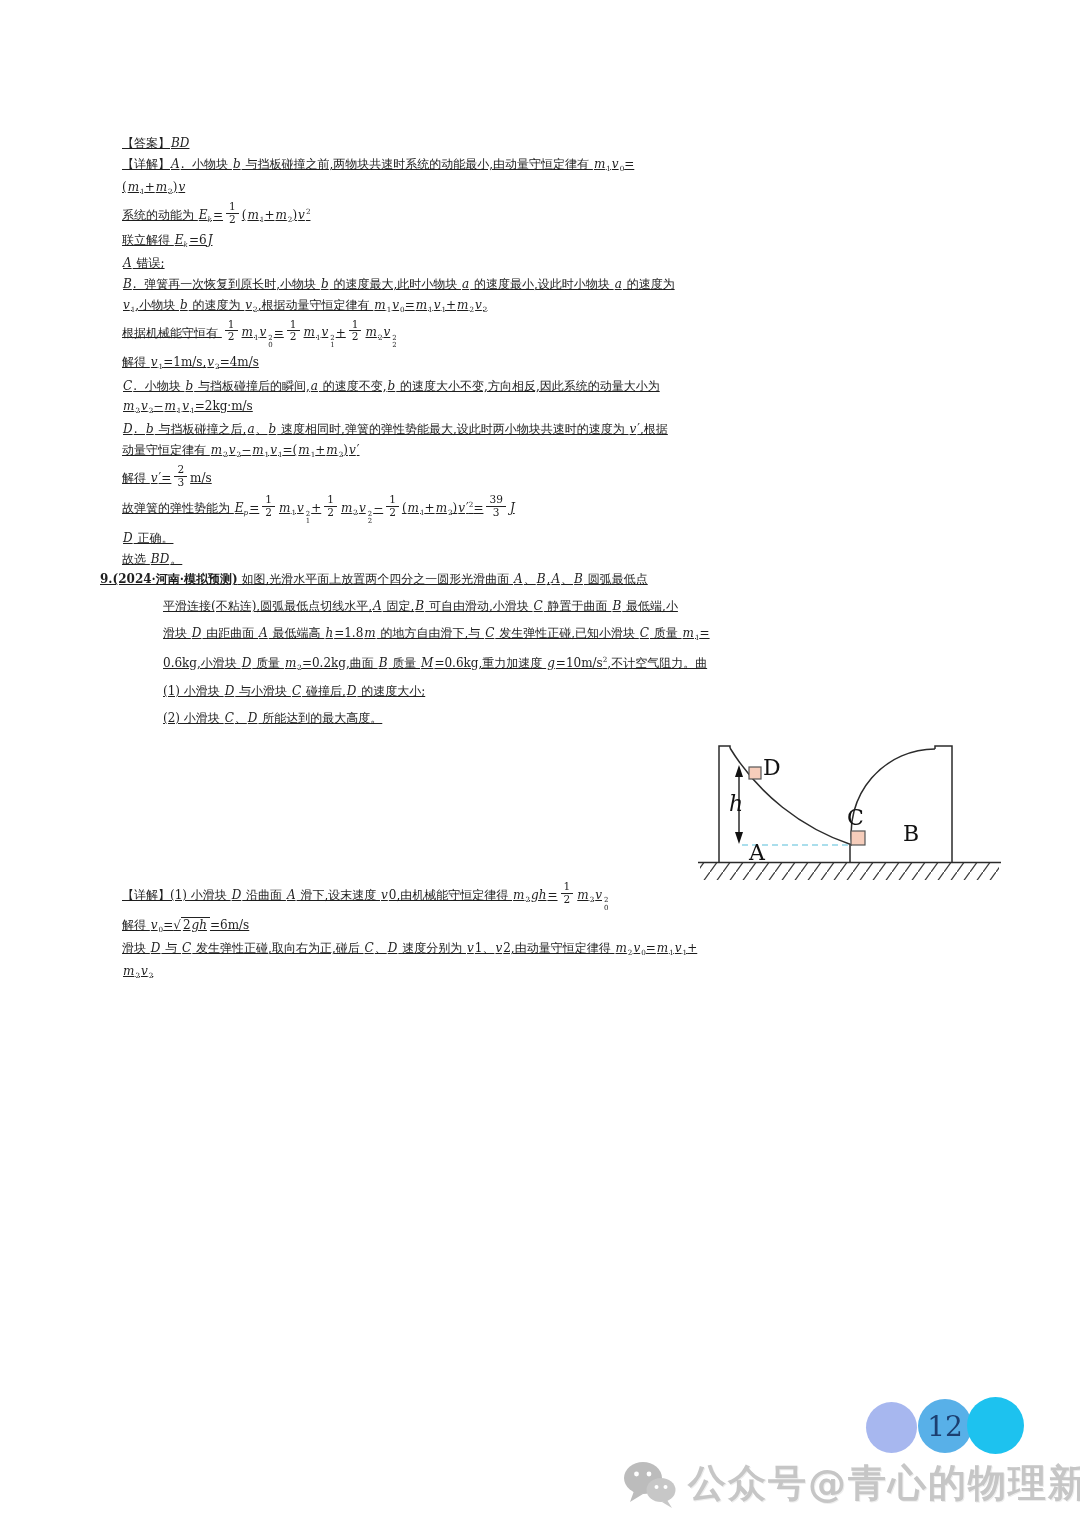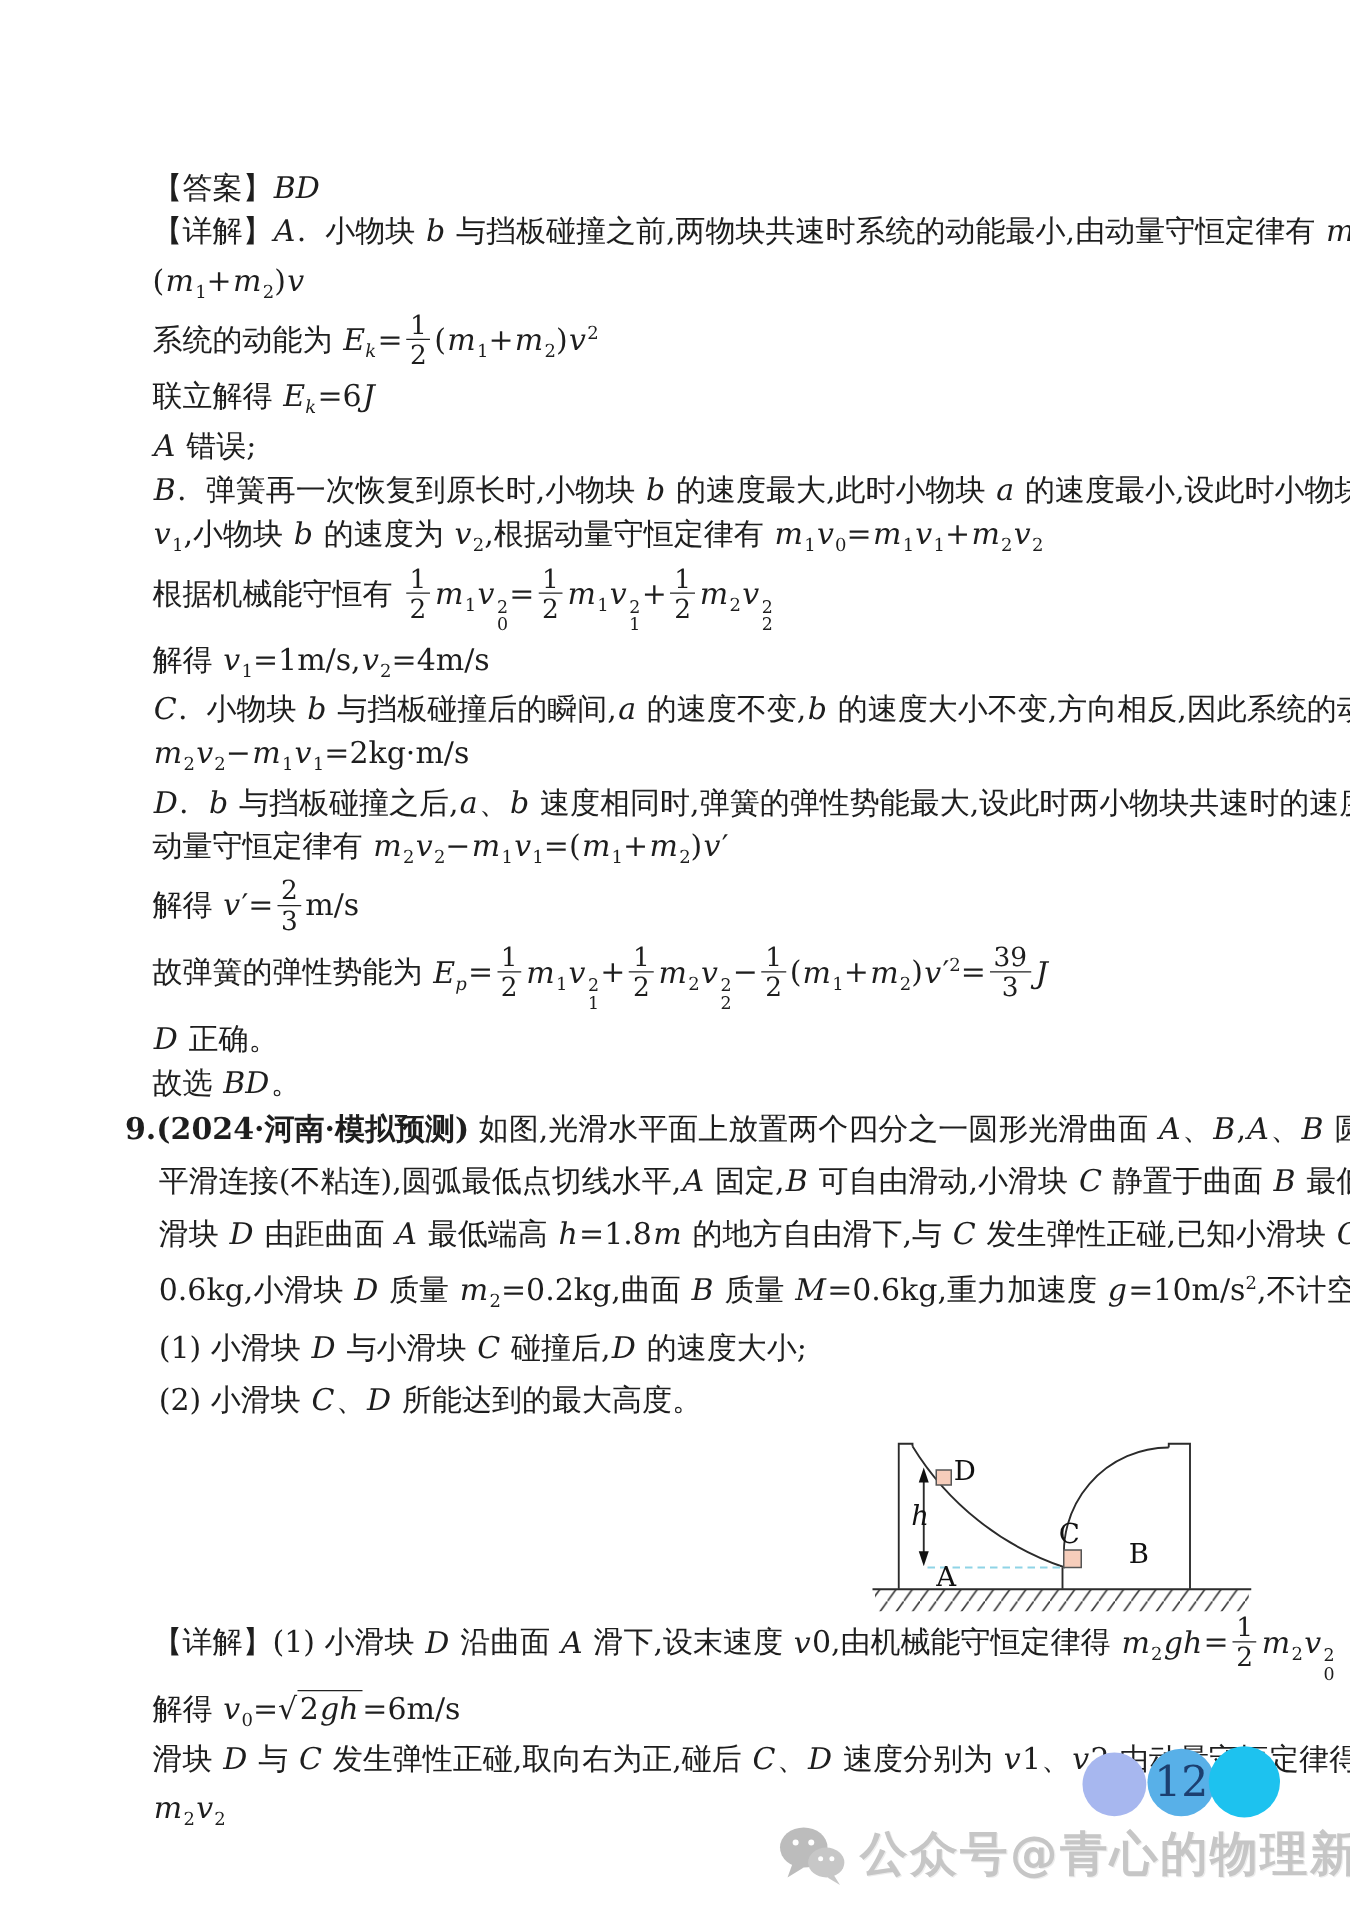--- a/index.html
+++ b/index.html
@@ -2,53 +2,53 @@
 <html style="--ink: #1e1e1e; --blockfill: #f6cdbb; --dash: #8fd4e6; --c1: #a7b7ef; --c2: #58b0e8; --c3: #1dc2ef; --pagenum: #1c3f70; --wm: #c6c6c6;"><head>
 <meta charset="utf-8">
 <style>
   html,body{margin:0;padding:0;}
   body{
     width:1080px;height:1528px;position:relative;overflow:hidden;
     background:#ffffff;color:var(--ink,#1e1e1e);
     font-family:"DejaVu Serif","Liberation Serif",serif;
   }
   .content{position:absolute;left:122px;top:136px;width:892px;}
-  .line{font-size:24px;line-height:1.22;margin-bottom:6px;white-space:nowrap;}
+  .line{font-size:12px;line-height:1.22;margin-bottom:6px;white-space:nowrap;text-decoration:underline;}
   i{font-family:"DejaVu Serif","Liberation Serif",serif;font-style:italic;padding:0 1px;}
   sub{font-size:0.6em;}
   sup{font-size:0.6em;}
   
   .fr{display:inline-flex;flex-direction:column;align-items:center;vertical-align:middle;
       margin:0 3px;line-height:1.1;font-size:0.88em;transform:translateY(-2px);}
   .fr b{font-weight:400;border-bottom:1.4px solid #222;padding:0 3px;}
   .fr u{text-decoration:none;padding:0 3px;}
   
   .st{display:inline-flex;flex-direction:column;align-items:flex-start;font-size:0.58em;
       line-height:1.05;vertical-align:-0.5em;margin:0 1px;}
   
   .sq .ov{border-top:1.4px solid #222;padding:0 2px;}
   
   .q9{margin-left:5px;margin-top:6px;}
-  .q9 .line{margin-bottom:12px;line-height:1.25;}
+  .q9 .line{margin-bottom:12px;line-height:1.25;margin-left:36px;}
   .q9 .body .line:first-child{margin-left:-27px;}
   .fig-row{display:flex;justify-content:flex-end;padding-right:12px;margin-top:-10px;}
   .ans9{margin-top:4px;}
   
   .fig .ln{stroke:#2b2b2b;stroke-width:1.5;fill:none;}
   .fig .dash{stroke:var(--dash,#8fd4e6);stroke-width:1.6;stroke-dasharray:6 4;fill:none;}
   .fig .blk{fill:var(--blockfill,#f6cdbb);stroke:#555;stroke-width:1.2;}
   .fig .arr{fill:#111;stroke:none;}
   .fig text{font-family:"DejaVu Serif","Liberation Serif",serif;font-size:22px;fill:#111;}
   .fig .it{font-style:italic;}
   
   .circ{position:absolute;border-radius:50%;}
   .c1{left:866px;top:1402px;width:51px;height:51px;background:var(--c1,#a7b7ef);z-index:1;}
   .c2{left:918px;top:1399px;width:54px;height:54px;background:var(--c2,#58b0e8);z-index:2;
       display:flex;align-items:center;justify-content:center;}
-  .c2 span{font-size:34px;color:var(--pagenum,#1c3f70);font-family:"DejaVu Serif",serif;}
+  .c2 span{font-size:28px;color:var(--pagenum,#1c3f70);font-family:"DejaVu Serif",serif;}
   .c3{left:967px;top:1397px;width:57px;height:57px;background:var(--c3,#1dc2ef);z-index:3;}
   
   .wm{position:absolute;left:622px;top:1458px;display:flex;align-items:center;gap:10px;}
   .wm-text{font-size:38px;font-weight:bold;color:var(--wm,#c6c6c6);
       font-family:"DejaVu Sans","Liberation Sans",sans-serif;letter-spacing:2px;
       text-shadow:1px 1px 0 #ededed;white-space:nowrap;}
 </style>
 </head>
 <body>
 

